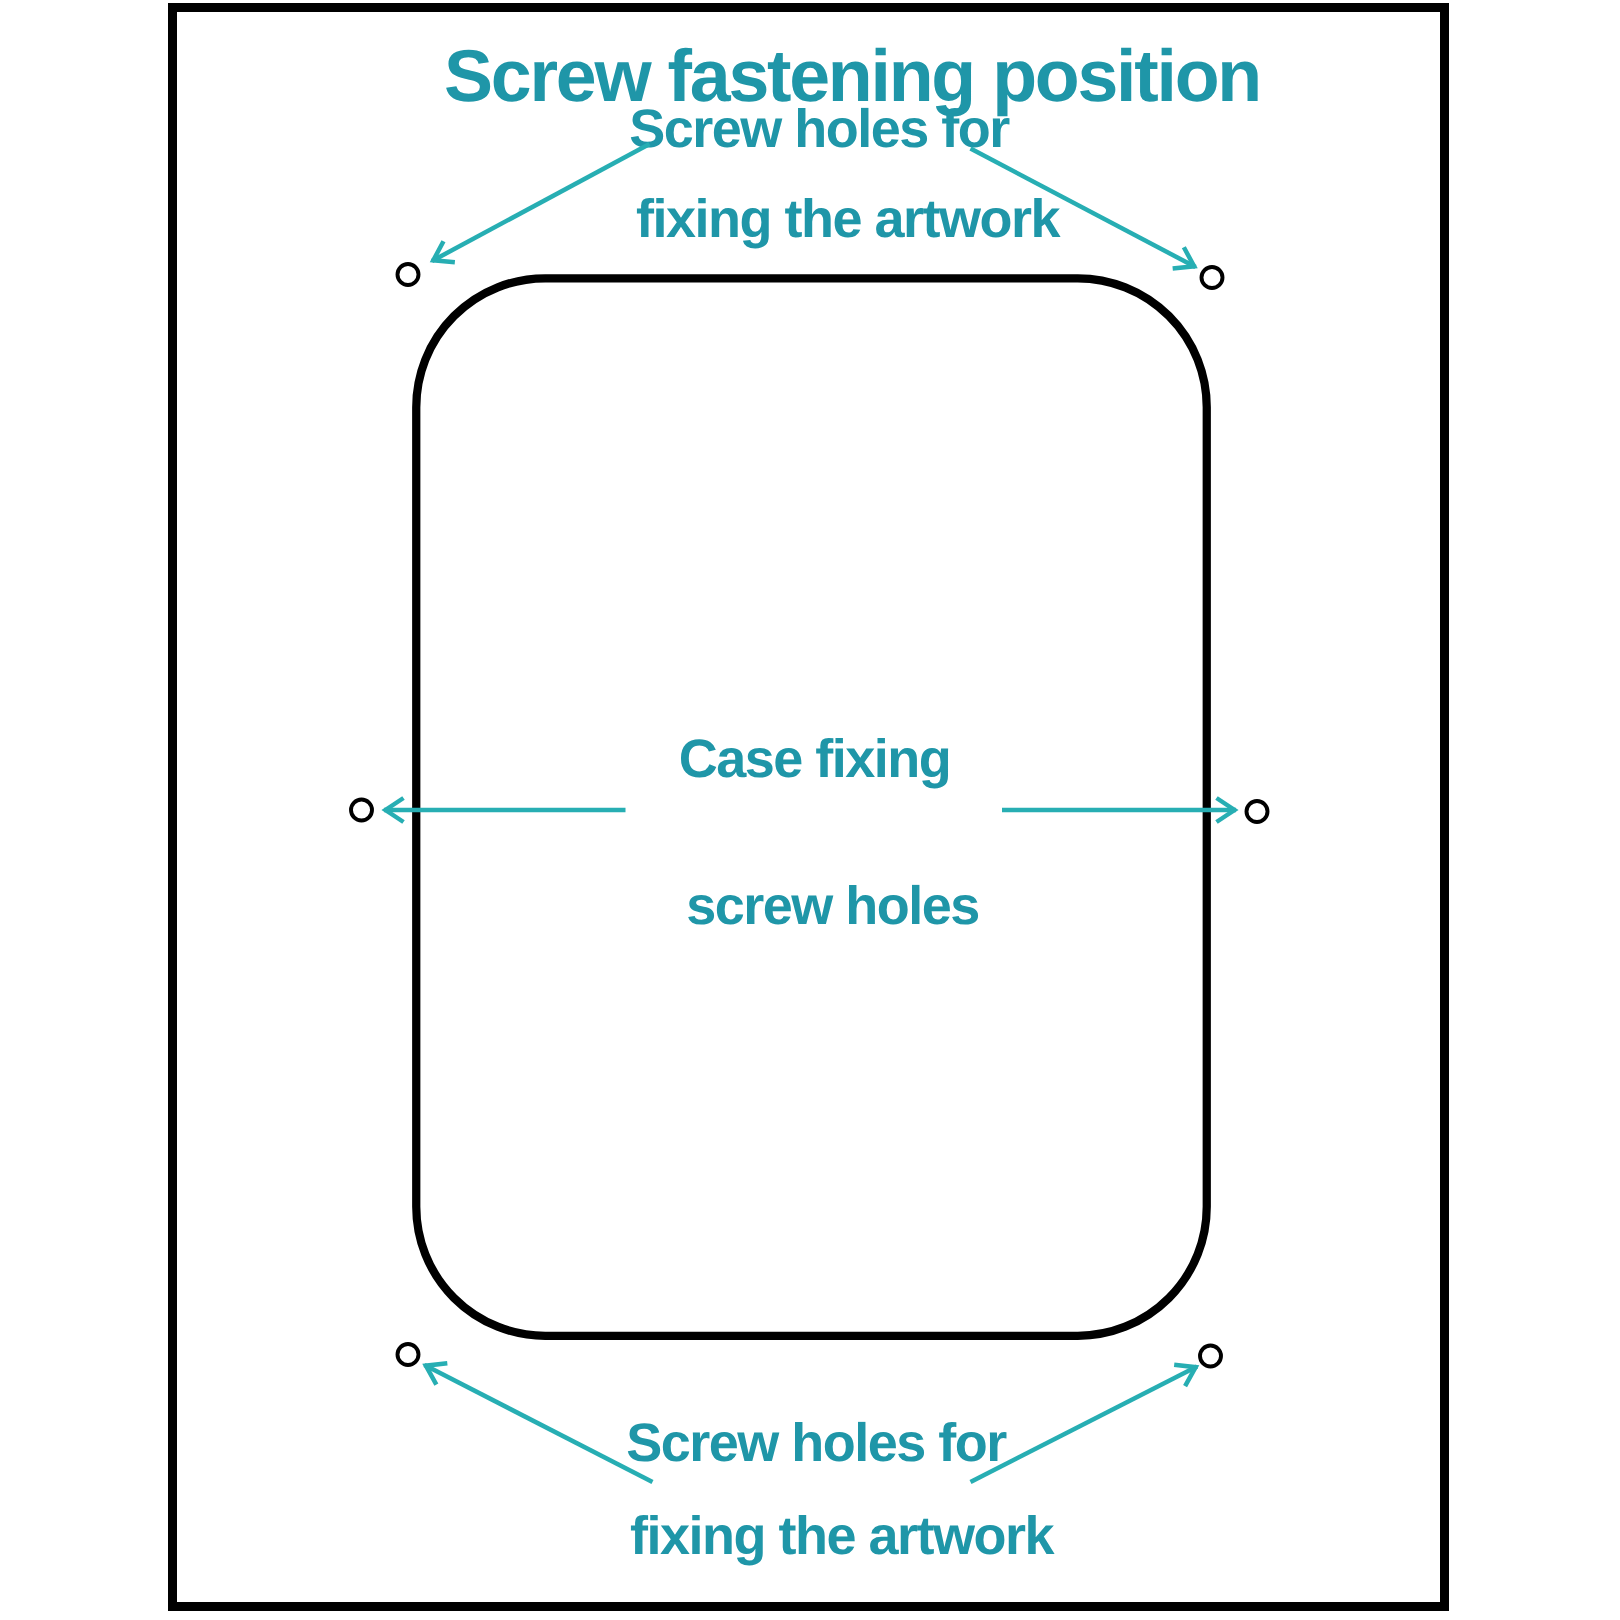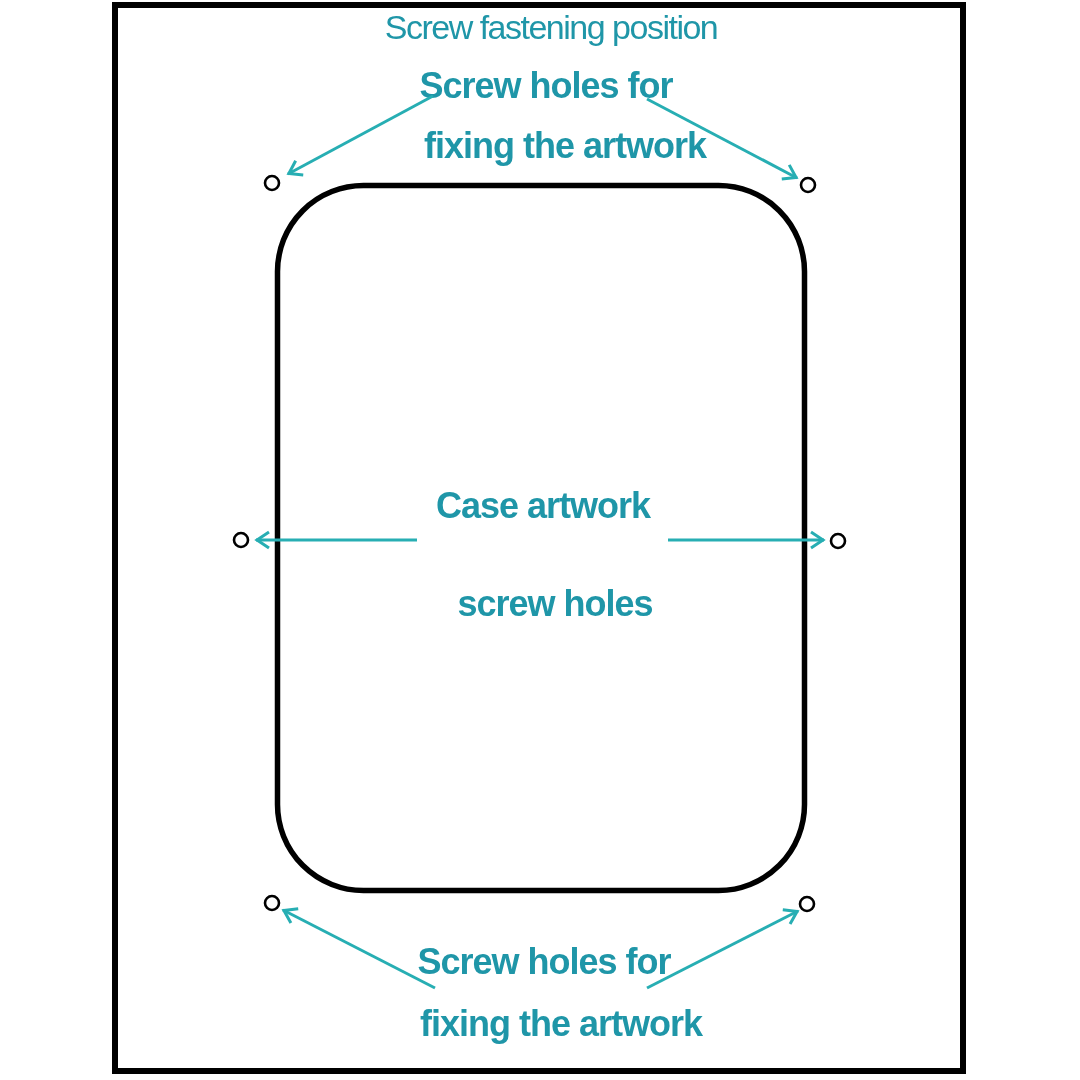--- a/index.html
+++ b/index.html
@@ -14,21 +14,21 @@
     width:1080px;height:1080px;position:relative;overflow:hidden;
     background:var(--bg);
     font-family:"Liberation Sans",sans-serif;
   }
   .frame{
     position:absolute;left:112px;top:2px;width:854px;height:1072px;
     border:6px solid var(--frame);box-sizing:border-box;background:var(--bg);
   }
   .title{
     position:absolute;top:10px;left:551px;transform:translateX(-50%);
-    margin:0;font-size:34px;font-weight:400;letter-spacing:-1.5px;
+    margin:17px;font-size:49px;font-weight:700;letter-spacing:-1.5px;
     color:var(--label-text);white-space:nowrap;line-height:1;
   }
   .label{
     position:absolute;transform:translateX(-50%);
     font-size:36px;font-weight:700;letter-spacing:-1px;
     color:var(--label-text);white-space:nowrap;line-height:1;
   }
   .l-top1{left:546px;top:68px;}
   .l-top2{left:565px;top:128px;}
   .l-mid1{left:543px;top:488px;}
@@ -46,21 +46,21 @@
 </head>
 <body>
 
 <div class="frame"></div>
 
 <h1 class="title">Screw fastening position</h1>
 
 <div class="label l-top1">Screw holes for</div>
 <div class="label l-top2">fixing the artwork</div>
 
-<div class="label l-mid1">Case artwork</div>
+<div class="label l-mid1">Case fixing</div>
 <div class="label l-mid2">screw holes</div>
 
 <div class="label l-bot1">Screw holes for</div>
 <div class="label l-bot2">fixing the artwork</div>
 
 <svg class="diagram" viewBox="0 0 1080 1080" aria-hidden="true">
   <defs>
     <marker id="ah" markerWidth="30" markerHeight="30" refX="1" refY="0" orient="auto" markerUnits="userSpaceOnUse" viewBox="-15 -15 30 30">
       <path d="M -12 -8 L 0 0 L -12 8" class="arrow"></path>
     </marker>

